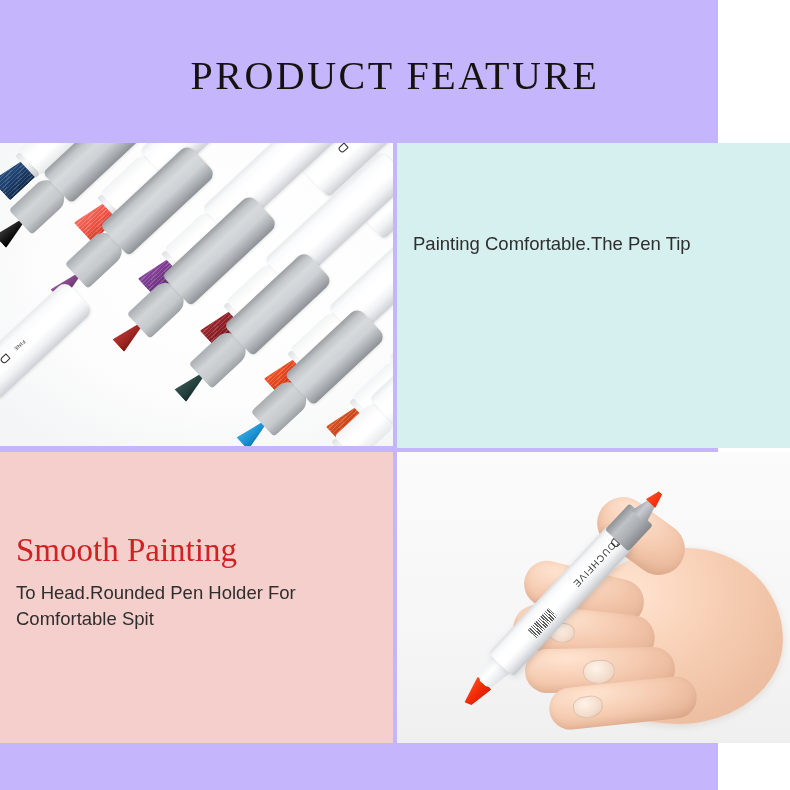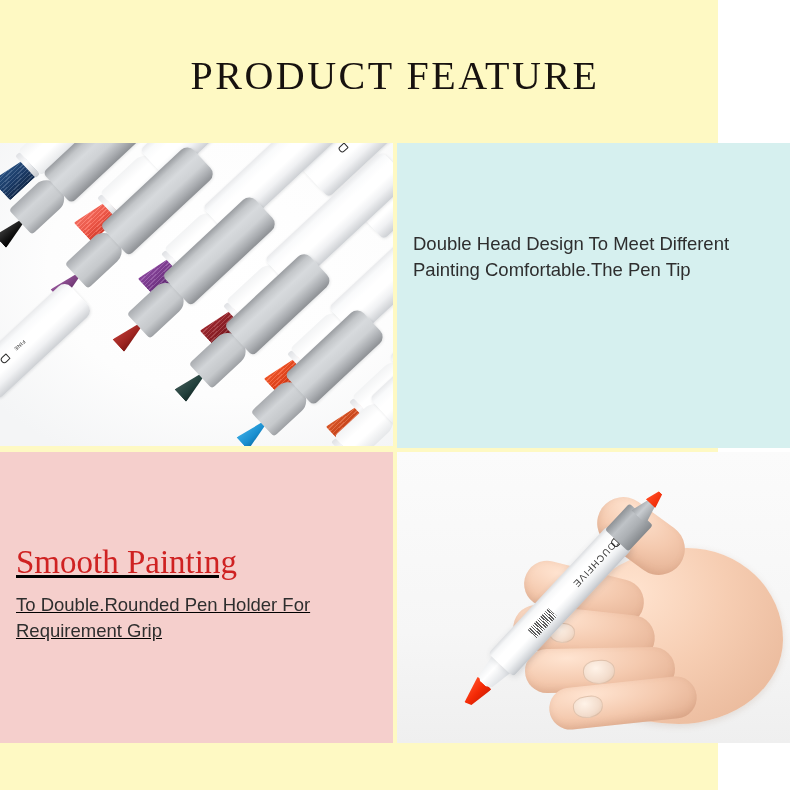--- a/index.html
+++ b/index.html
@@ -10,21 +10,21 @@
     height: 790px;
     background: #ffffff;
     font-family: "Liberation Sans", sans-serif;
     overflow: hidden;
   }
 
   #page {
     position: relative;
     width: 718px;
     height: 790px;
-    background: #fef9c3;
+    background: #c4b5fd;
   }
 
   
   #page-title {
     position: absolute;
     top: 52px;
     left: 0;
     width: 790px;
     text-align: center;
     font-family: "Liberation Serif", serif;
@@ -41,21 +41,21 @@
     overflow: hidden;
   }
   #quad-photo-markers { left: 0px;   top: 143px; width: 393px; height: 303px; background:#ffffff; }
   #quad-double-head   { left: 397px; top: 143px; width: 393px; height: 305px; background:#d6f0ef; }
   #quad-smooth        { left: 0px;   top: 452px; width: 393px; height: 291px; background:#f5cfcc; }
   #quad-photo-hand    { left: 397px; top: 452px; width: 393px; height: 291px; background:#f2f2f2; }
 
   
   .panel-text { position: absolute; left: 16px; right: 10px; }
   #quad-double-head .panel-text { top: 88px; }
-  #quad-smooth .panel-text { top: 92px; text-decoration: underline; }
+  #quad-smooth .panel-text { top: 80px; }
 
   .panel-heading {
     font-family: "Liberation Serif", serif;
     font-size: 33px;
     font-weight: 400;
     color: #cf2222;
     line-height: 1.12;
     margin-bottom: 11px;
     white-space: nowrap;
   }
@@ -370,32 +370,31 @@
         <div class="mk-label" style="left:46px; top:14px;">FINE</div>
         <div class="mk-tipicon" style="left:28px; top:13px; border-radius:1px 5px 5px 1px;"></div>
       </div>
 
     </div>
   </div>
 
   <div class="quad" id="quad-double-head">
     <div class="panel-text">
       <div class="panel-body">
-        <span class="line">Double Head Design To Meet Different</span>
         <span class="line">Painting Comfortable.The Pen Tip</span>
       </div>
     </div>
   </div>
 
   <div class="quad" id="quad-smooth">
     <div class="panel-text">
       <div class="panel-heading">Smooth Painting</div>
       <div class="panel-body">
-        <span class="line">To Double.Rounded Pen Holder For</span>
-        <span class="line">Requirement Grip</span>
+        <span class="line">To Head.Rounded Pen Holder For</span>
+        <span class="line">Comfortable Spit</span>
       </div>
     </div>
   </div>
 
   <div class="quad" id="quad-photo-hand">
     <div id="hand-scene">
 
       <div class="skin" id="palm"></div>
 
       <div class="finger" style="left:126px; top:118px; width:122px; height:46px; transform:rotate(14deg);"></div>

